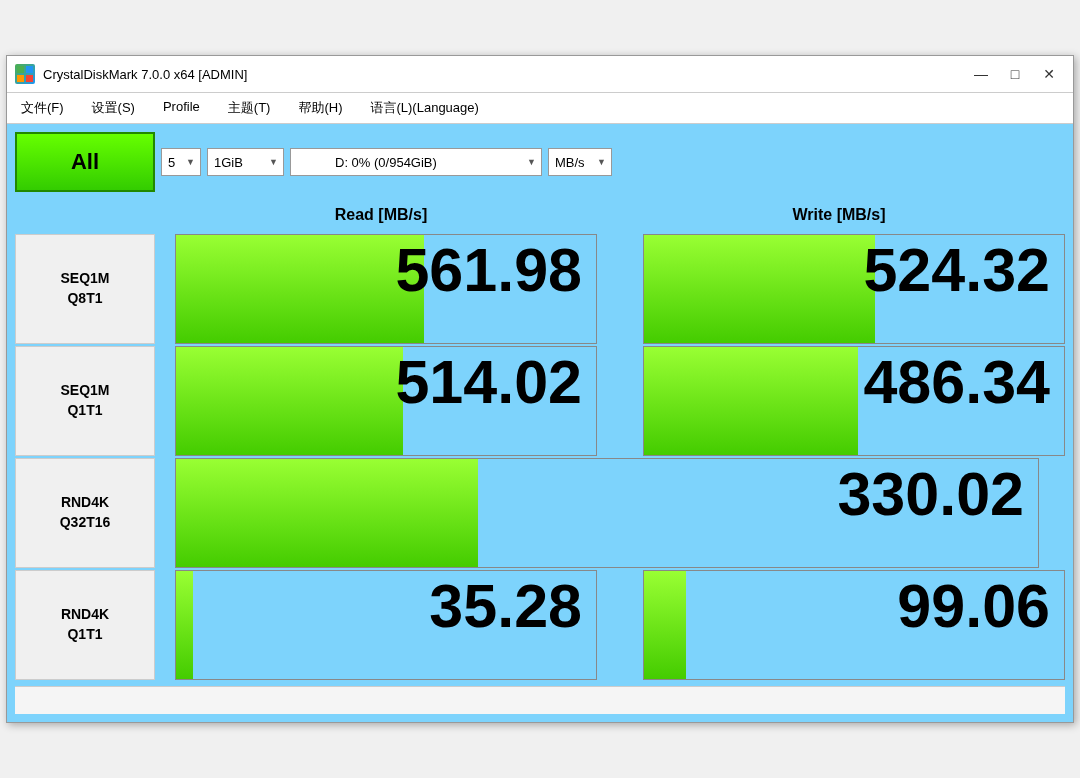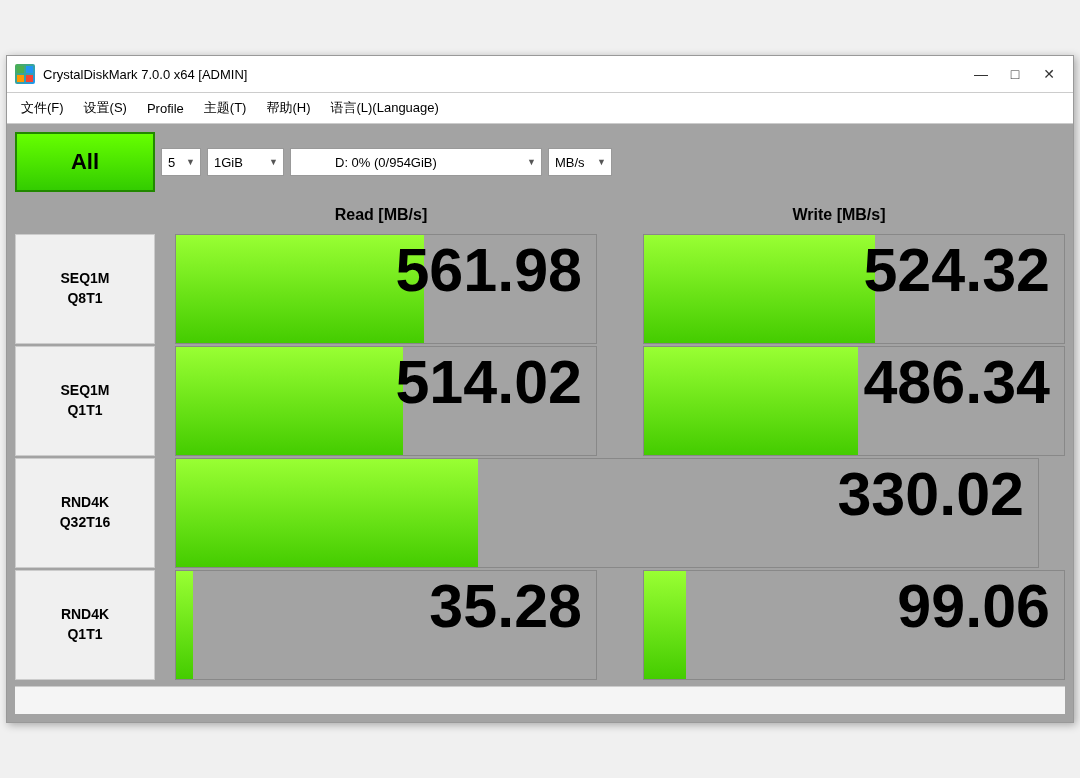--- a/index.html
+++ b/index.html
@@ -58,34 +58,34 @@
       cursor: pointer;
       display: flex;
       align-items: center;
       justify-content: center;
       font-size: 14px;
       color: #333;
     }
     .menu-bar {
       background: white;
       display: flex;
-      align-items: center;
+      align-items: flex-start;
       padding: 2px 4px;
       border-bottom: 1px solid #ccc;
-      gap: 0px;
+      gap: 8px;
     }
     .menu-item {
       padding: 4px 10px;
       font-size: 13px;
       color: #000;
       cursor: pointer;
     }
     .main-content {
       padding: 8px;
-      background: #a3a3a3;
+      background: #7dd3fc;
     }
     .toolbar {
       display: flex;
       align-items: center;
       gap: 6px;
       margin-bottom: 8px;
     }
     .all-btn {
       background: linear-gradient(to bottom, #66ff00, #33cc00);
       border: 2px solid #228800;

